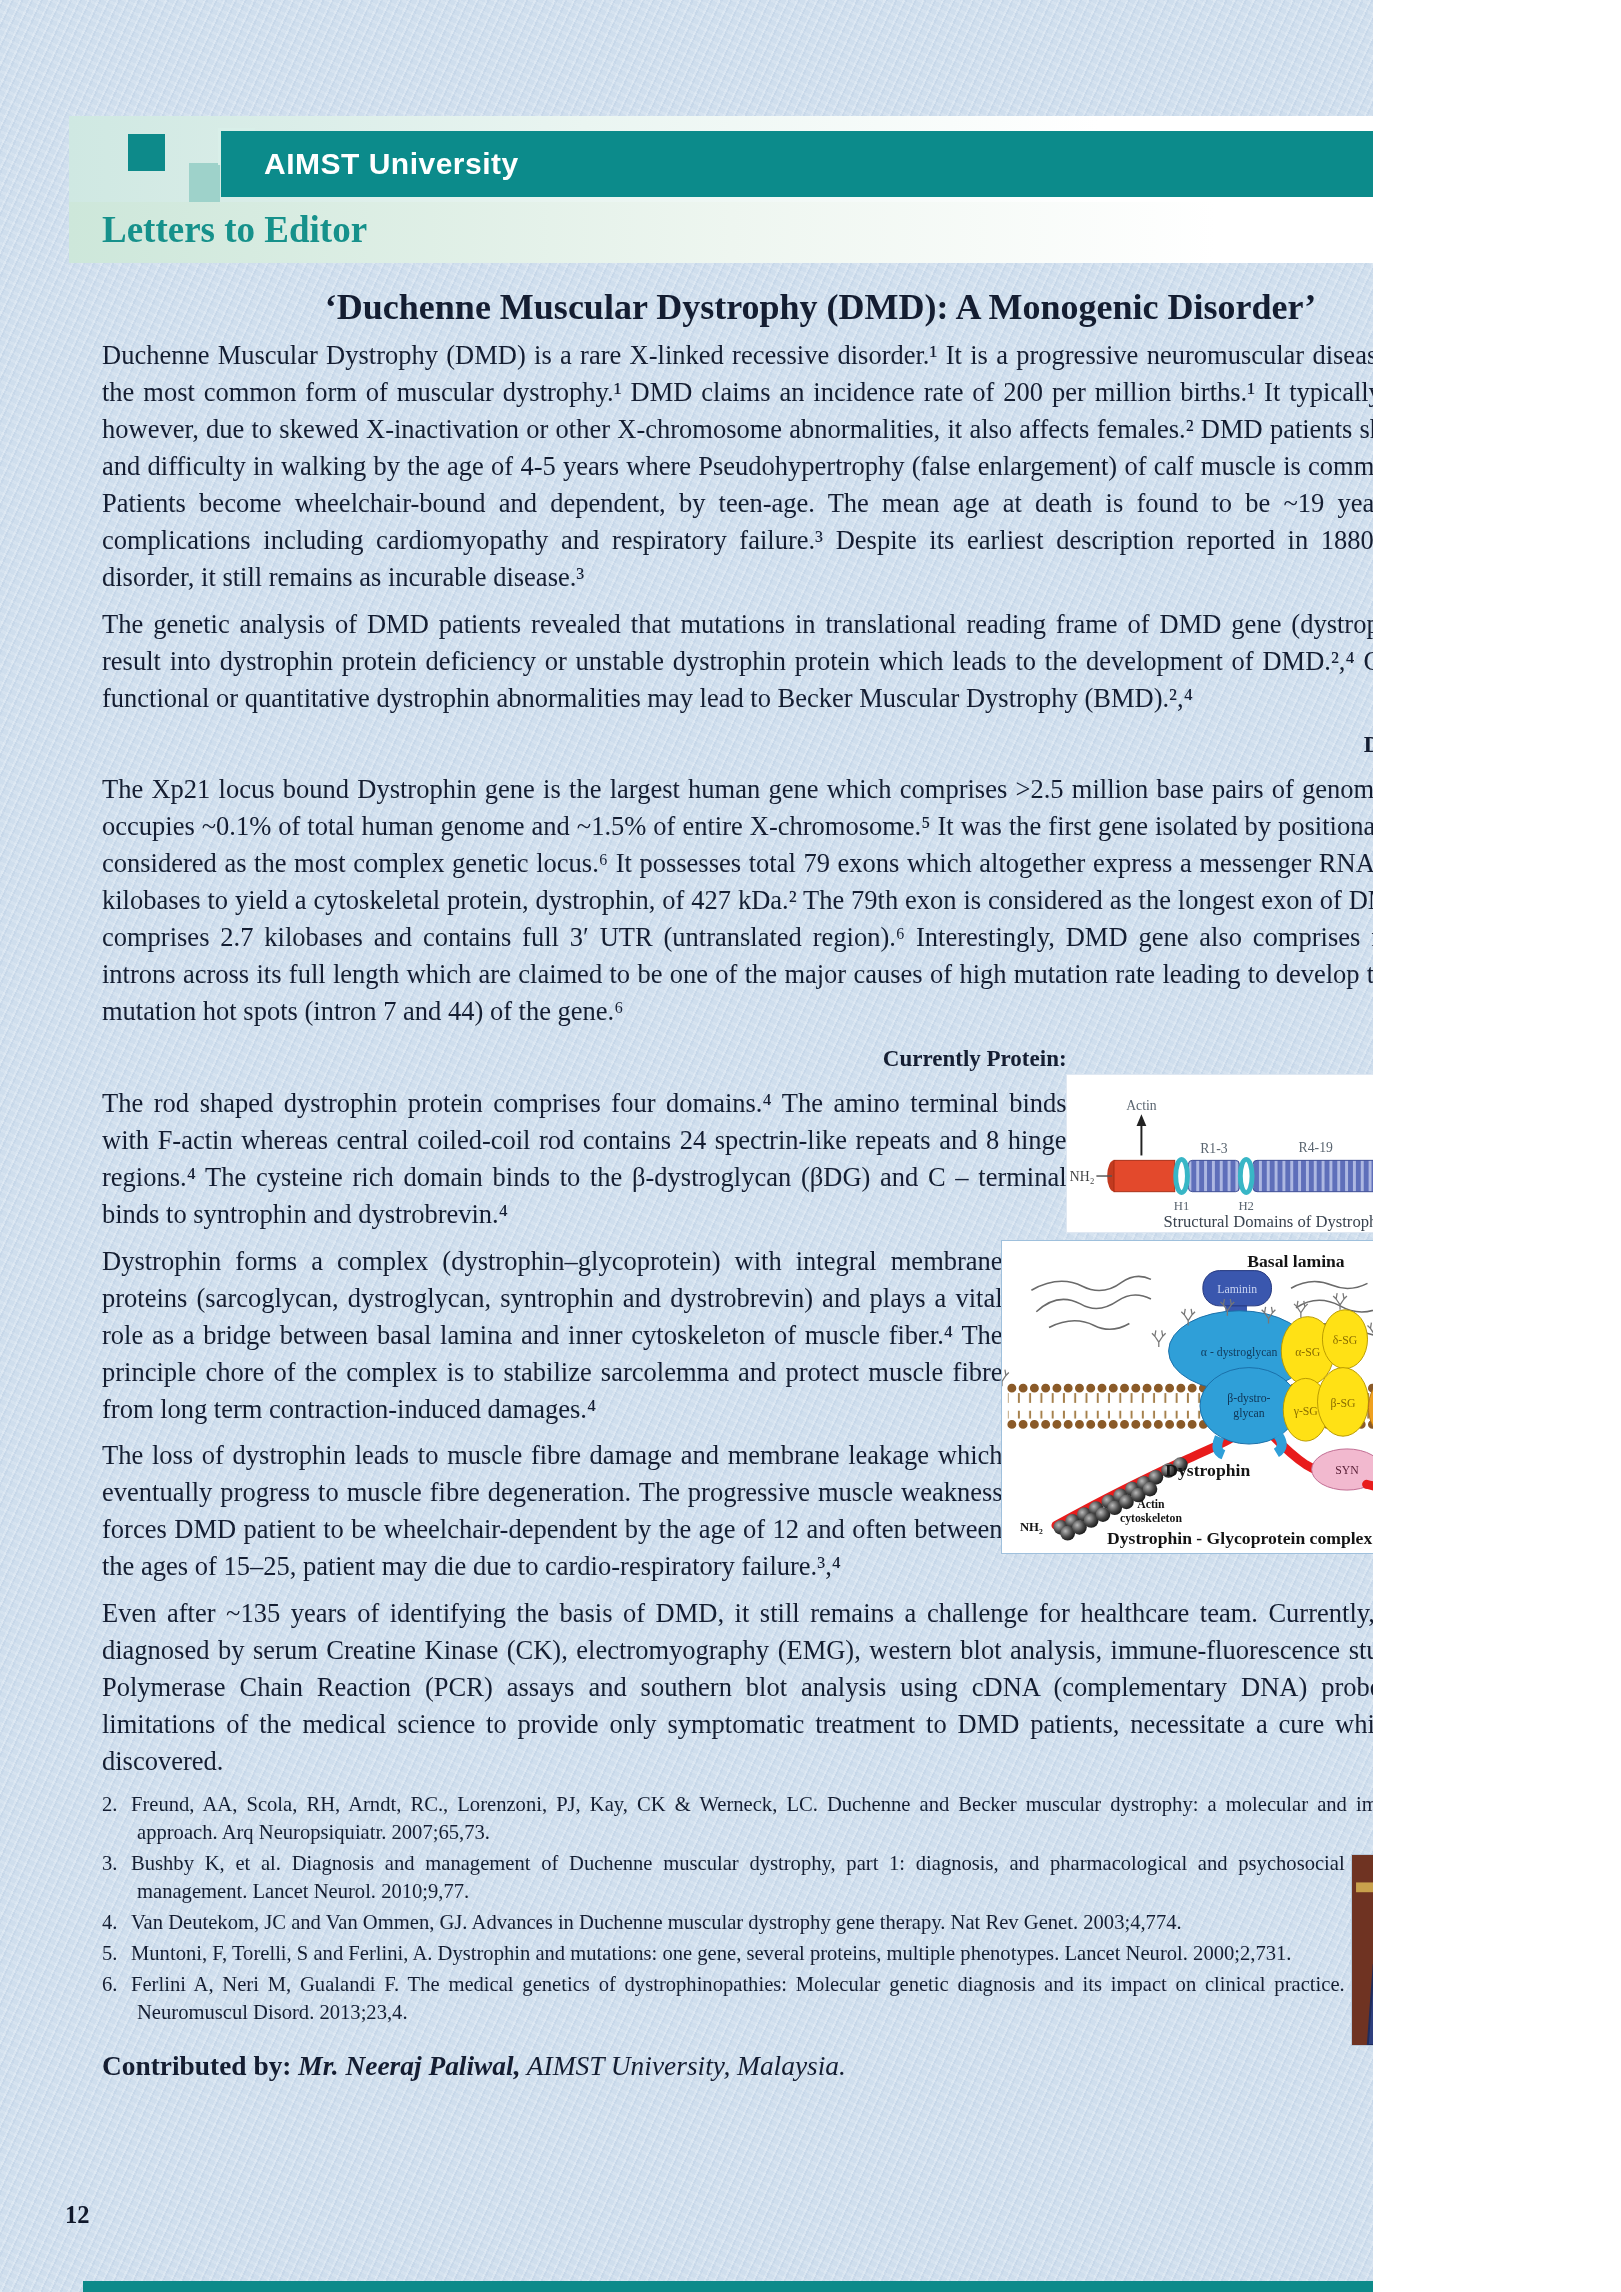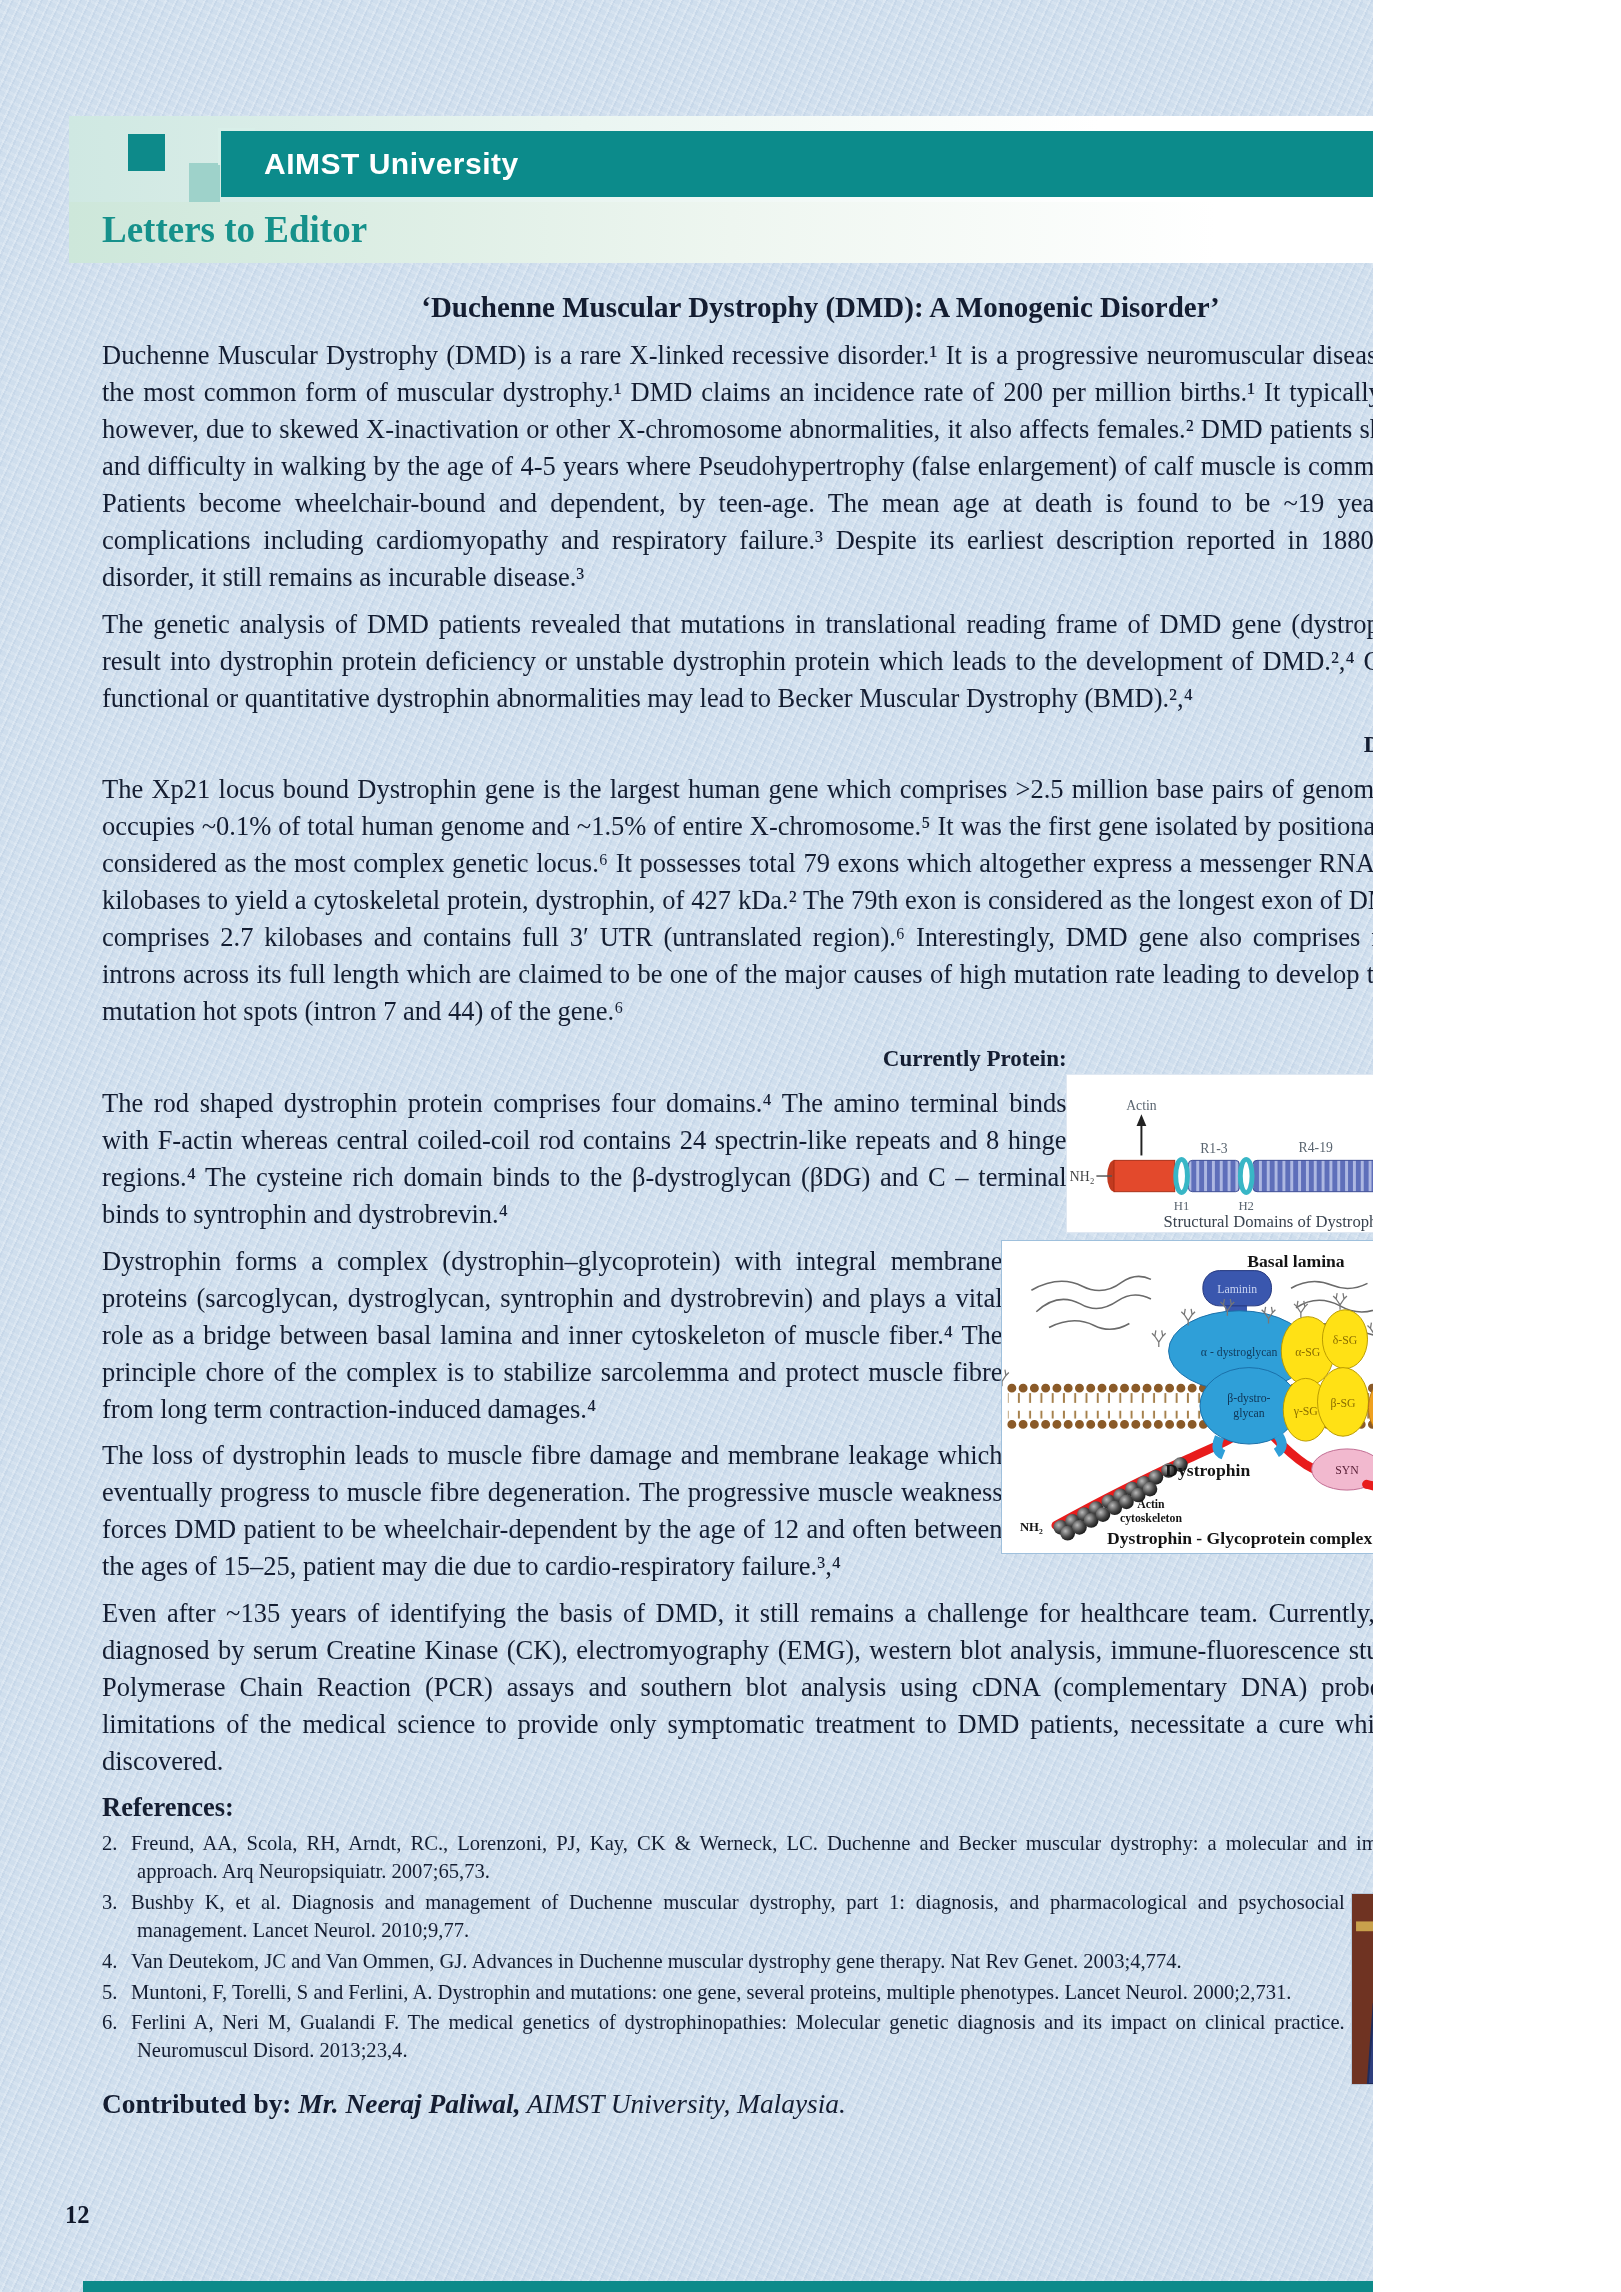--- a/index.html
+++ b/index.html
@@ -23,21 +23,21 @@
   .teal-bar{position:absolute;left:152px;top:14.7px;width:1313px;height:66px;background:#0c8b8b;
     display:flex;align-items:center;}
   .brand{font-family:"Liberation Sans","DejaVu Sans",sans-serif;font-weight:bold;
     font-size:30px;color:#ffffff;padding-left:43px;letter-spacing:0.5px;}
   .band-bottom{position:absolute;left:69px;top:202px;width:1470px;height:61px;
     background:linear-gradient(to right,#cde7da 0%,#eef6f0 45%,#ffffff 78%);}
   .section-title{position:absolute;left:33px;top:5.9px;font-weight:bold;font-size:37px;color:#16918b;}
   
   .content{position:absolute;left:102px;top:288px;width:1437px;height:2009px;overflow:hidden;
     font-size:26.5px;line-height:37px;color:#141d31;text-align:justify;}
-  .title{text-align:center;font-weight:bold;font-size:29px;line-height:39px;margin:0 0 9.8px 0;}
+  .title{text-align:center;font-weight:bold;font-size:36px;line-height:39px;margin:0 0 9.8px 0;}
   .content p{margin:0 0 9.8px 0;}
   .sub-heading{font-weight:bold;font-size:23px;line-height:37px;margin:2px 0 7.8px 0;text-align:right;}
   
   .fig1wrap{float:right;width:490px;height:194px;position:relative;
     shape-outside:inset(35px 0 0 17.6px);}
   .fig1panel{position:absolute;top:35px;right:0;width:472px;height:157px;background:#ffffff;
     box-shadow:0 0 0 1px #e0e8f2;}
   .fig2wrap{float:right;clear:right;width:554px;height:327px;position:relative;
     shape-outside:inset(5.9px 0 0 17.6px);}
   .fig2panel{position:absolute;top:5.9px;right:0;width:536px;height:312px;background:#ffffff;
@@ -240,21 +240,20 @@
         </svg>
       </div>
     </div>
 
     <div class="sub-heading">Currently Protein:</div>
     <p>The rod shaped dystrophin protein comprises four domains.⁴ The amino terminal binds with F-actin whereas central coiled-coil rod contains 24 spectrin-like repeats and 8 hinge regions.⁴ The cysteine rich domain binds to the β-dystroglycan (βDG) and C – terminal binds to syntrophin and dystrobrevin.⁴</p>
     <p>Dystrophin forms a complex (dystrophin–glycoprotein) with integral membrane proteins (sarcoglycan, dystroglycan, syntrophin and dystrobrevin) and plays a vital role as a bridge between basal lamina and inner cytoskeleton of muscle fiber.⁴ The principle chore of the complex is to stabilize sarcolemma and protect muscle fibre from long term contraction-induced damages.⁴</p>
     <p>The loss of dystrophin leads to muscle fibre damage and membrane leakage which eventually progress to muscle fibre degeneration. The progressive muscle weakness forces DMD patient to be wheelchair-dependent by the age of 12 and often between the ages of 15–25, patient may die due to cardio-respiratory failure.³,⁴</p>
     <p>Even after ~135 years of identifying the basis of DMD, it still remains a challenge for healthcare team. Currently, DMD may be diagnosed by serum Creatine Kinase (CK), electromyography (EMG), western blot analysis, immune-fluorescence studies, multiplex Polymerase Chain Reaction (PCR) assays and southern blot analysis using cDNA (complementary DNA) probes.³,⁶ However, limitations of the medical science to provide only symptomatic treatment to DMD patients, necessitate a cure which is yet to be discovered.</p>
 
-    <div class="ref-heading">References:</div>
     <div class="ref">
       <span class="num">2.</span><span>Freund, AA, Scola, RH, Arndt, RC., Lorenzoni, PJ, Kay, CK &amp; Werneck, LC. Duchenne and Becker muscular dystrophy: a molecular and immunohistochemical approach. Arq Neuropsiquiatr. 2007;65,73.</span>
     </div>
 
     <div class="photowrap">
       <div class="photobox">
         <svg width="155" height="190" viewBox="0 0 158 194">
 
           <rect width="158" height="194" fill="#5e2e1c"></rect>
           <rect x="0" width="26" height="194" fill="#6f3322"></rect>

